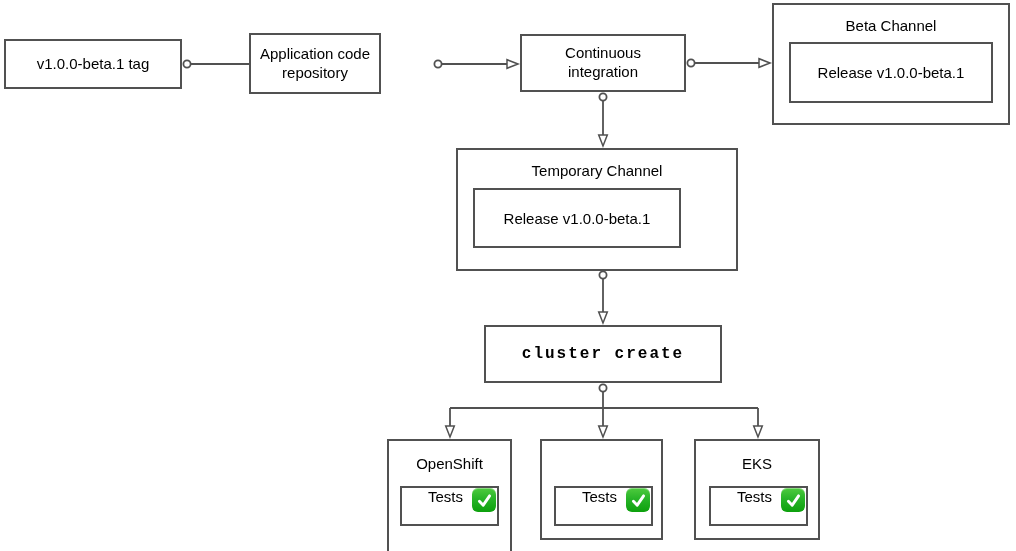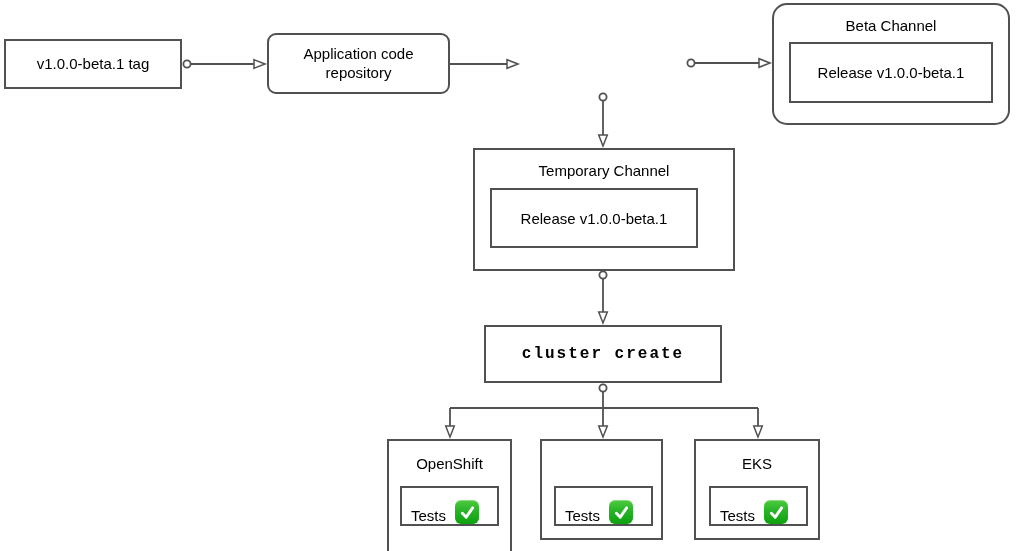--- a/index.html
+++ b/index.html
@@ -30,22 +30,22 @@
     display:flex; align-items:center; justify-content:center;
     font-size:15px; text-align:right;
   }
   .mono {
     font-family:"Liberation Mono", "DejaVu Sans Mono", monospace;
     font-weight:bold; font-size:16px; letter-spacing:2px;
   }
   .tests-box {
     position:absolute; box-sizing:border-box;
     background:#ffffff; border:2px solid #515151;
-    display:flex; align-items:flex-end; justify-content:flex-start;
-    gap:9px; padding-left:9px; font-size:15px;
+    display:flex; align-items:flex-start; justify-content:flex-start;
+    gap:9px; padding-left:26px; font-size:15px;
   }
   .check-icon {
     width:24px; height:24px; border-radius:6px; flex:0 0 auto;
     background:linear-gradient(180deg, #4ecb3e 0%, #28b428 45%, #0da00d 100%);
     display:flex; align-items:center; justify-content:center;
     box-shadow:inset 0 1px 0 rgba(255,255,255,.35);
   }
 </style>
 </head>
 <body>
@@ -90,33 +90,36 @@
       <path d="M603,437 L598.7,426 L607.3,426 Z" fill="#ffffff" stroke-width="1.5"></path>
       <path d="M758,437 L753.7,426 L762.3,426 Z" fill="#ffffff" stroke-width="1.5"></path>
       <circle cx="603" cy="388" r="3.6" fill="#ffffff"></circle>
     </g>
   </svg>
 
   <div class="box leaf" style="left:4px; top:39px; width:178px; height:50px;">
     <span>v1.0.0-beta.1 tag</span>
   </div>
 
-  <div class="box leaf" style="left:267px; top:33px; width:183px; height:61px;border-radius:9px;">
+  <div class="box leaf" style="left:249px; top:33px; width:132px; height:61px;">
     <span>Application code repository</span>
   </div>
 
+  <div class="box leaf" style="left:520px; top:34px; width:166px; height:58px;">
+    <span>Continuous integration</span>
+  </div>
 
-  <div class="box" style="left:772px; top:3px; width:238px; height:122px;border-radius:15px;">
+  <div class="box" style="left:772px; top:3px; width:238px; height:122px;">
     <div class="container-title" style="top:12px;">Beta Channel</div>
     <div class="inner-box" style="left:15px; top:37px; width:204px; height:61px;">
       <span>Release v1.0.0-beta.1</span>
     </div>
   </div>
 
-  <div class="box" style="left:473px; top:148px; width:262px; height:123px;">
+  <div class="box" style="left:456px; top:148px; width:282px; height:123px;">
     <div class="container-title" style="top:12px;">Temporary Channel</div>
     <div class="inner-box" style="left:15px; top:38px; width:208px; height:60px;">
       <span>Release v1.0.0-beta.1</span>
     </div>
   </div>
 
   <div class="box leaf mono" style="left:484px; top:325px; width:238px; height:58px;">
     <span>cluster create</span>
   </div>
 

